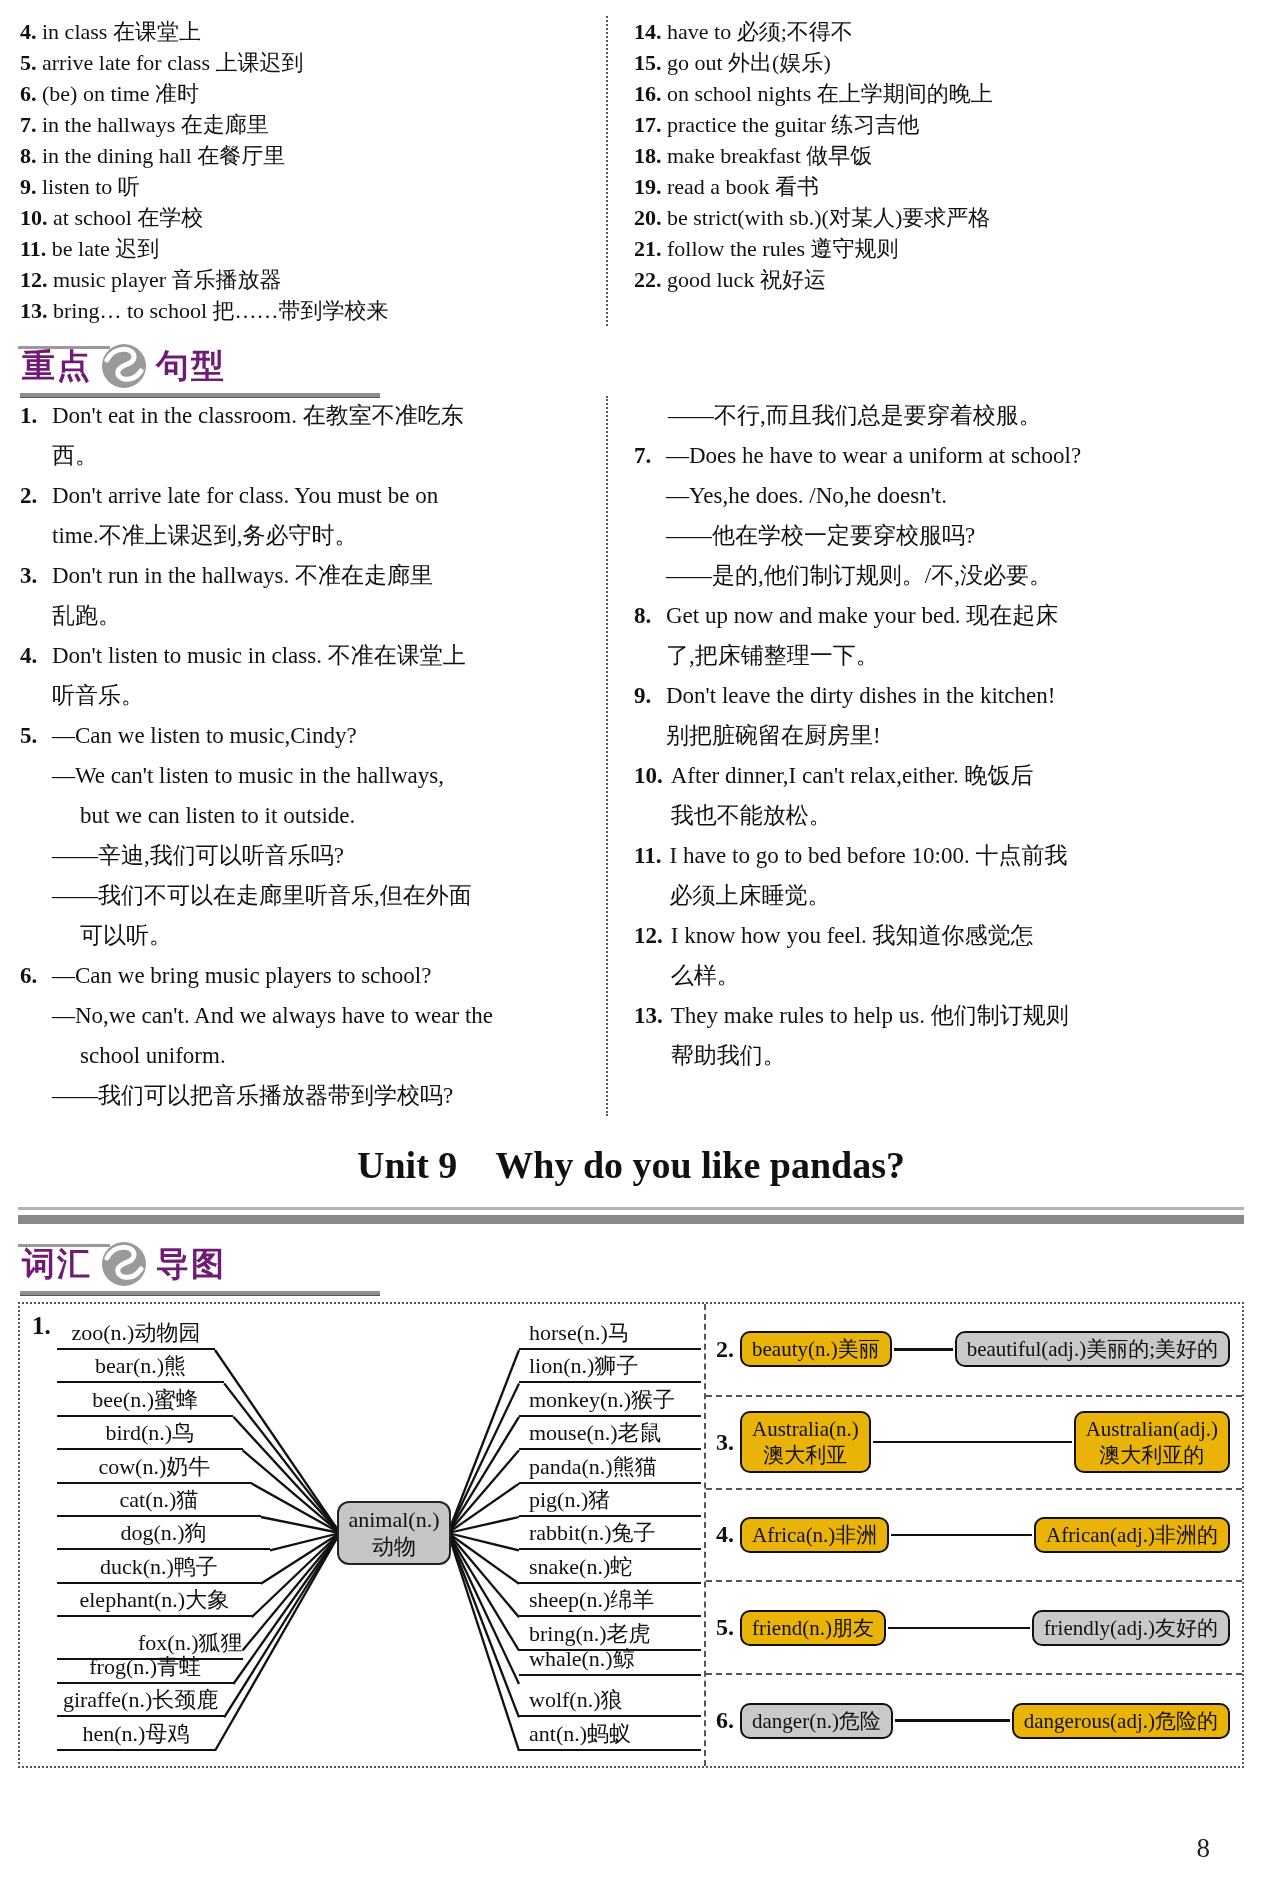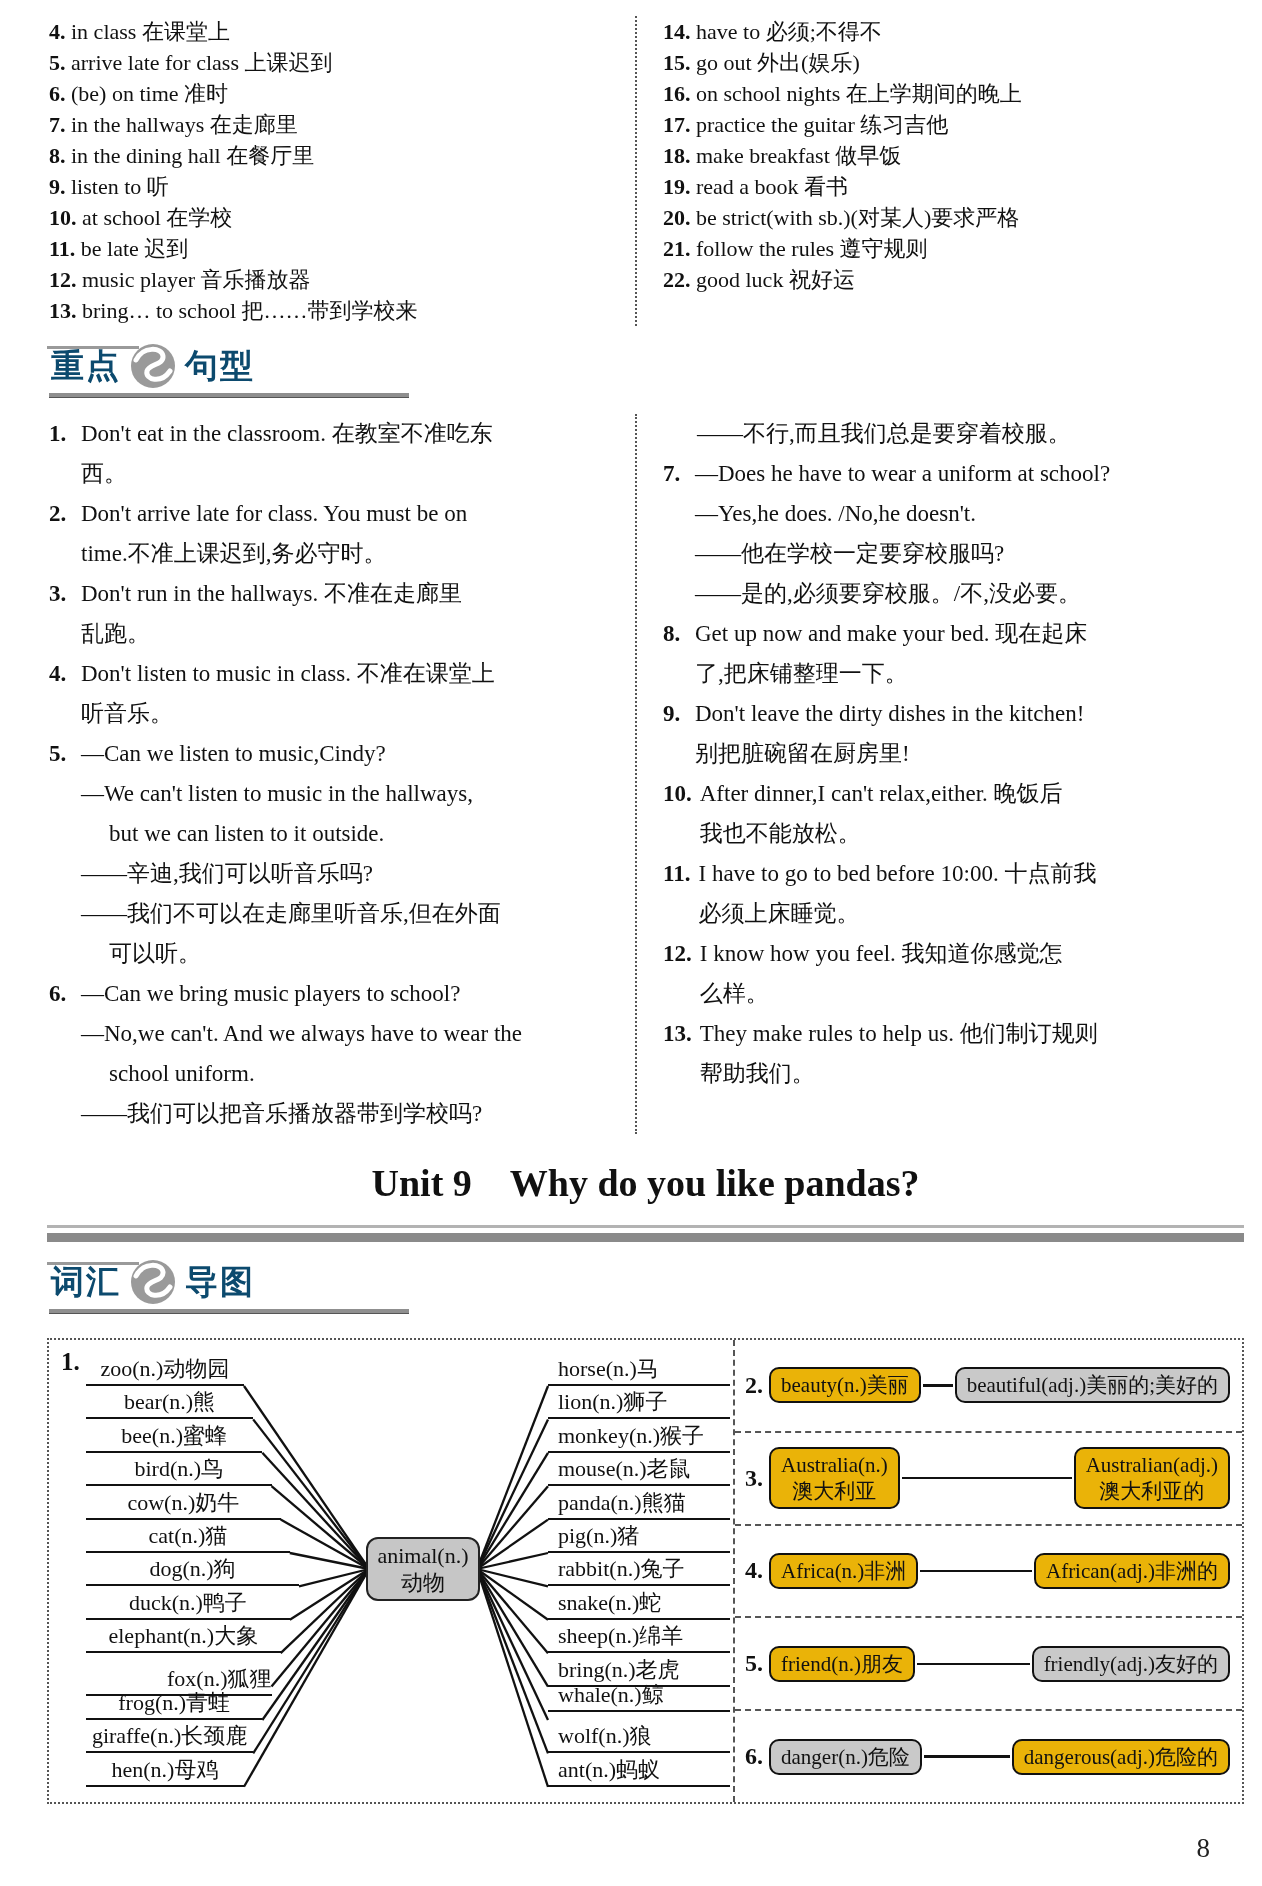--- a/index.html
+++ b/index.html
@@ -1,21 +1,21 @@
 <!DOCTYPE html>
 <html><head>
 <meta charset="utf-8">
 <style>
   html,body { margin:0; padding:0; background:#ffffff; }
   body {
     width:1262px; height:1886px; position:relative;
     font-family:"Liberation Serif","DejaVu Serif",serif;
     color:#111; overflow:hidden;
   }
-  .content { padding-top:16px;padding-left:29px; }
+  .content { padding-top:16px; }
 
   
   .two-col { display:flex; align-items:stretch; }
   .col-left  { width:588px; padding-left:20px; box-sizing:border-box; }
   .col-div   { border-left:2px dotted #555; margin-left:18px; }
   .col-right { flex:1; padding-left:26px; padding-right:16px; box-sizing:border-box; }
 
   
   .pl-item { font-size:22px; line-height:31px; white-space:nowrap; }
   .pl-item b { font-weight:bold; }
@@ -24,23 +24,23 @@
   .sent { display:flex; font-size:23px; line-height:40px; }
   .sent-num { flex:0 0 auto; font-weight:bold; padding-right:8px; min-width:24px; }
   .sent-num.empty { min-width:26px; }
   .sent-body { flex:1; }
   .sent-line { white-space:nowrap; }
   .sent-line.ind1 { padding-left:28px; }
 
   
   .sec-header {
     position:relative; display:inline-flex; align-items:center;
-    margin:14px 0 18px 20px; padding:2px 4px 6px 2px;
+    margin:14px 0 0 20px; padding:2px 4px 6px 2px;
     font-family:"Liberation Sans","DejaVu Sans",sans-serif;
-    font-weight:900; font-size:33px; letter-spacing:2px; color:#0c4a6e;
+    font-weight:900; font-size:33px; letter-spacing:2px; color:#701a75;
   }
   .sec-header .hdr-top-line {
     position:absolute; left:-2px; top:6px; height:3px; width:92px; background:#9a9a9a;
   }
   .sec-header .hdr-bottom-line {
     position:absolute; left:0; bottom:-2px; height:4px; width:calc(100% + 150px);
     background:#8f8f8f; border-bottom:1px solid #555;
   }
   .hdr-icon { width:48px; height:48px; margin:0 8px; flex:0 0 auto; }
 
@@ -192,21 +192,21 @@
           <span class="sent-body">
             <div class="sent-line">——不行,而且我们总是要穿着校服。</div>
           </span>
         </div>
         <div class="sent">
           <span class="sent-num">7.</span>
           <span class="sent-body">
             <div class="sent-line">—Does he have to wear a uniform at school?</div>
             <div class="sent-line">—Yes,he does. /No,he doesn't.</div>
             <div class="sent-line">——他在学校一定要穿校服吗?</div>
-            <div class="sent-line">——是的,必须要穿校服。/不,没必要。</div>
+            <div class="sent-line">——是的,他们制订规则。/不,没必要。</div>
           </span>
         </div>
         <div class="sent">
           <span class="sent-num">8.</span>
           <span class="sent-body">
             <div class="sent-line">Get up now and make your bed. 现在起床</div>
             <div class="sent-line">了,把床铺整理一下。</div>
           </span>
         </div>
         <div class="sent">

